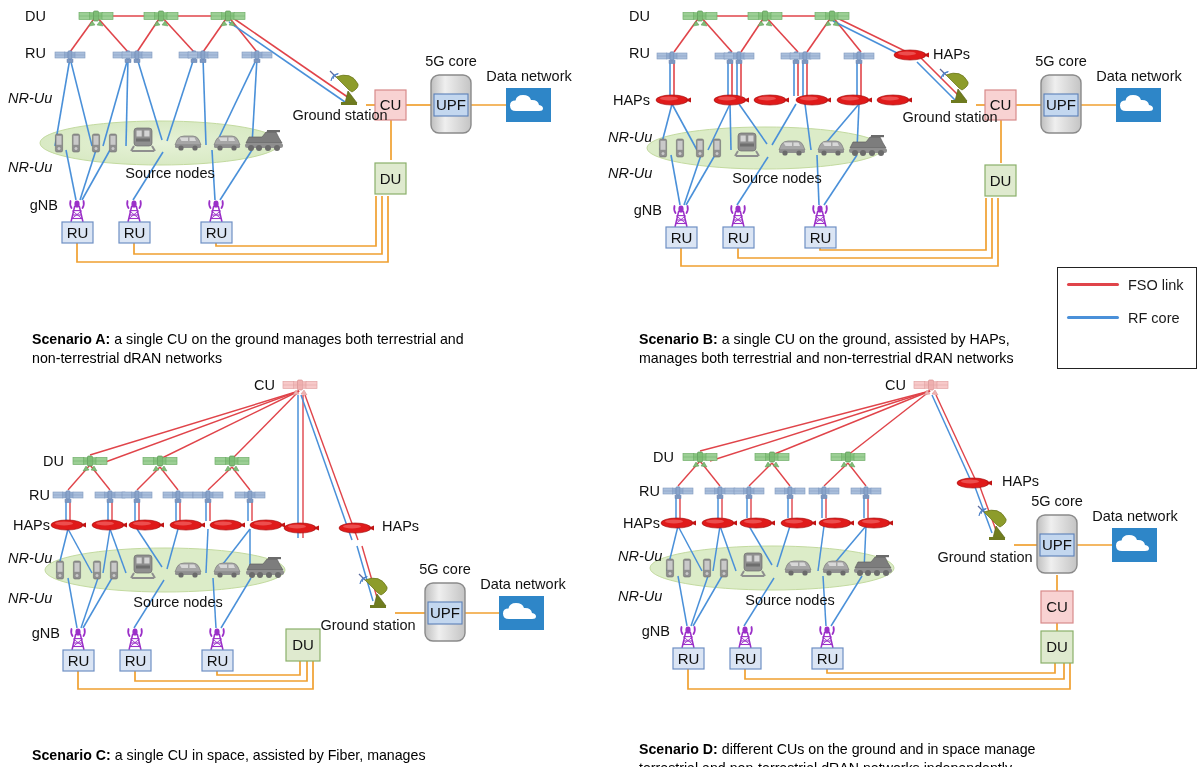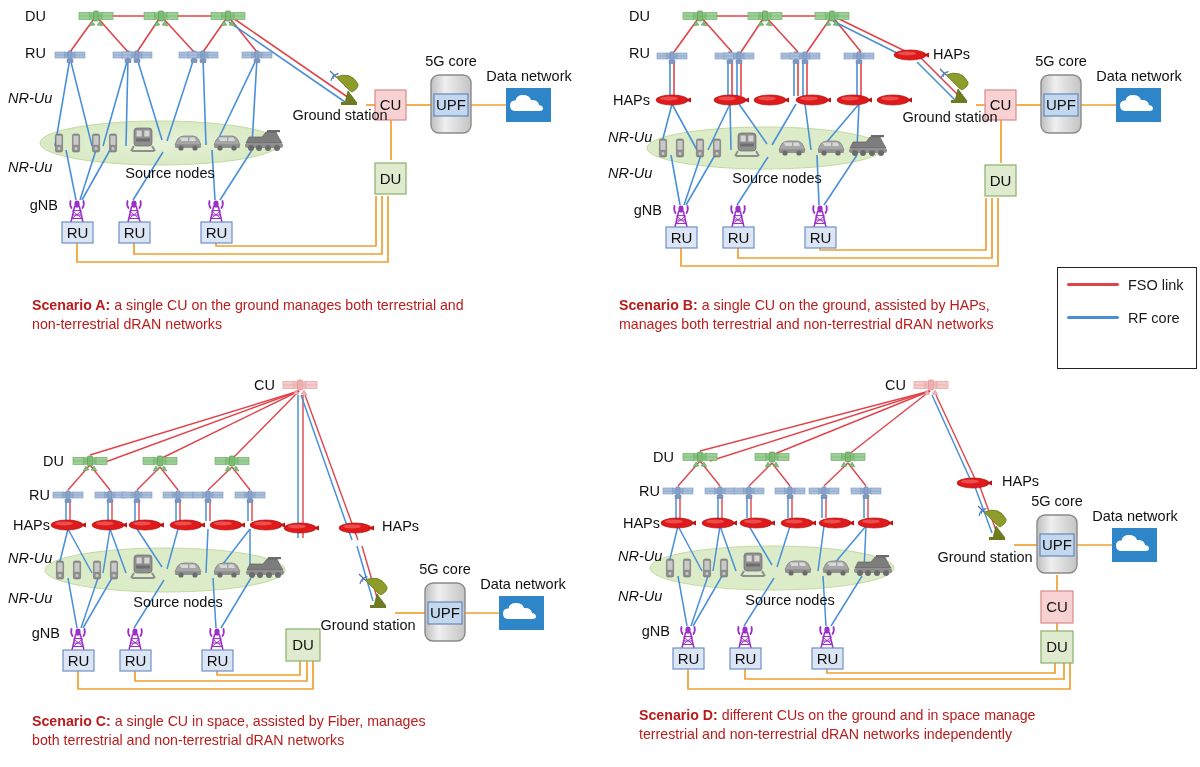--- a/index.html
+++ b/index.html
@@ -4,21 +4,21 @@
 <style>
   html,body{margin:0;padding:0;background:#ffffff;}
   body{width:1200px;height:767px;position:relative;overflow:hidden;
        font-family:"Liberation Sans",sans-serif;color:#1a1a1a;}
   .panel{position:absolute;}
   svg{display:block;overflow:visible;}
   text{font-family:"Liberation Sans",sans-serif;fill:#111;}
   .lbl{font-size:14.5px;}
   .nruu{font-size:14.5px;font-style:italic;}
   .boxtxt{font-size:15px;}
-  .cap{position:absolute;font-size:14.2px;line-height:1.33;color:#b91c1c;width:440px;}
+  .cap{position:absolute;font-size:14.2px;line-height:1.33;color:#000000;width:440px;margin-top:34px;}
   .cap b{font-weight:bold;}
   .legend{position:absolute;border:1.6px solid #222;background:#fff;}
   .legend .row{display:flex;align-items:center;height:33px;padding-left:9px;}
   .legend .swatch{width:52px;height:3px;margin-right:9px;border-radius:2px;}
   .legend .ltxt{font-size:14.5px;}
 </style>
 </head>
 <body>
 
 <div class="panel" style="left:0;top:0;width:600px;height:290px;">
@@ -460,21 +460,21 @@
   <text class="nruu" x="8" y="178">NR-Uu</text>
   <text class="lbl" x="62" y="215" text-anchor="end">gNB</text>
   <text class="lbl" x="177" y="183" text-anchor="middle">Source nodes</text>
   <text class="lbl" x="333" y="59">HAPs</text>
   <text class="lbl" x="350" y="122" text-anchor="middle">Ground station</text>
   <text class="lbl" x="461" y="66" text-anchor="middle">5G core</text>
   <text class="lbl" x="539" y="81" text-anchor="middle">Data network</text>
 </svg>
 </div>
 
-<div class="cap" style="left:619px;top:296px;width:400px;">
+<div class="cap" style="left:639px;top:296px;width:400px;">
   <b>Scenario B:</b><span> a single CU on the ground, assisted by HAPs, manages both terrestrial and non-terrestrial dRAN networks</span>
 </div>
 
 <div class="legend" style="left:1057px;top:267px;width:138px;height:100px;">
   <div class="row">
     <span class="swatch" style="background:#e0444a;"></span>
     <span class="ltxt">FSO link</span>
   </div>
   <div class="row">
     <span class="swatch" style="background:#4a90d9;"></span>

